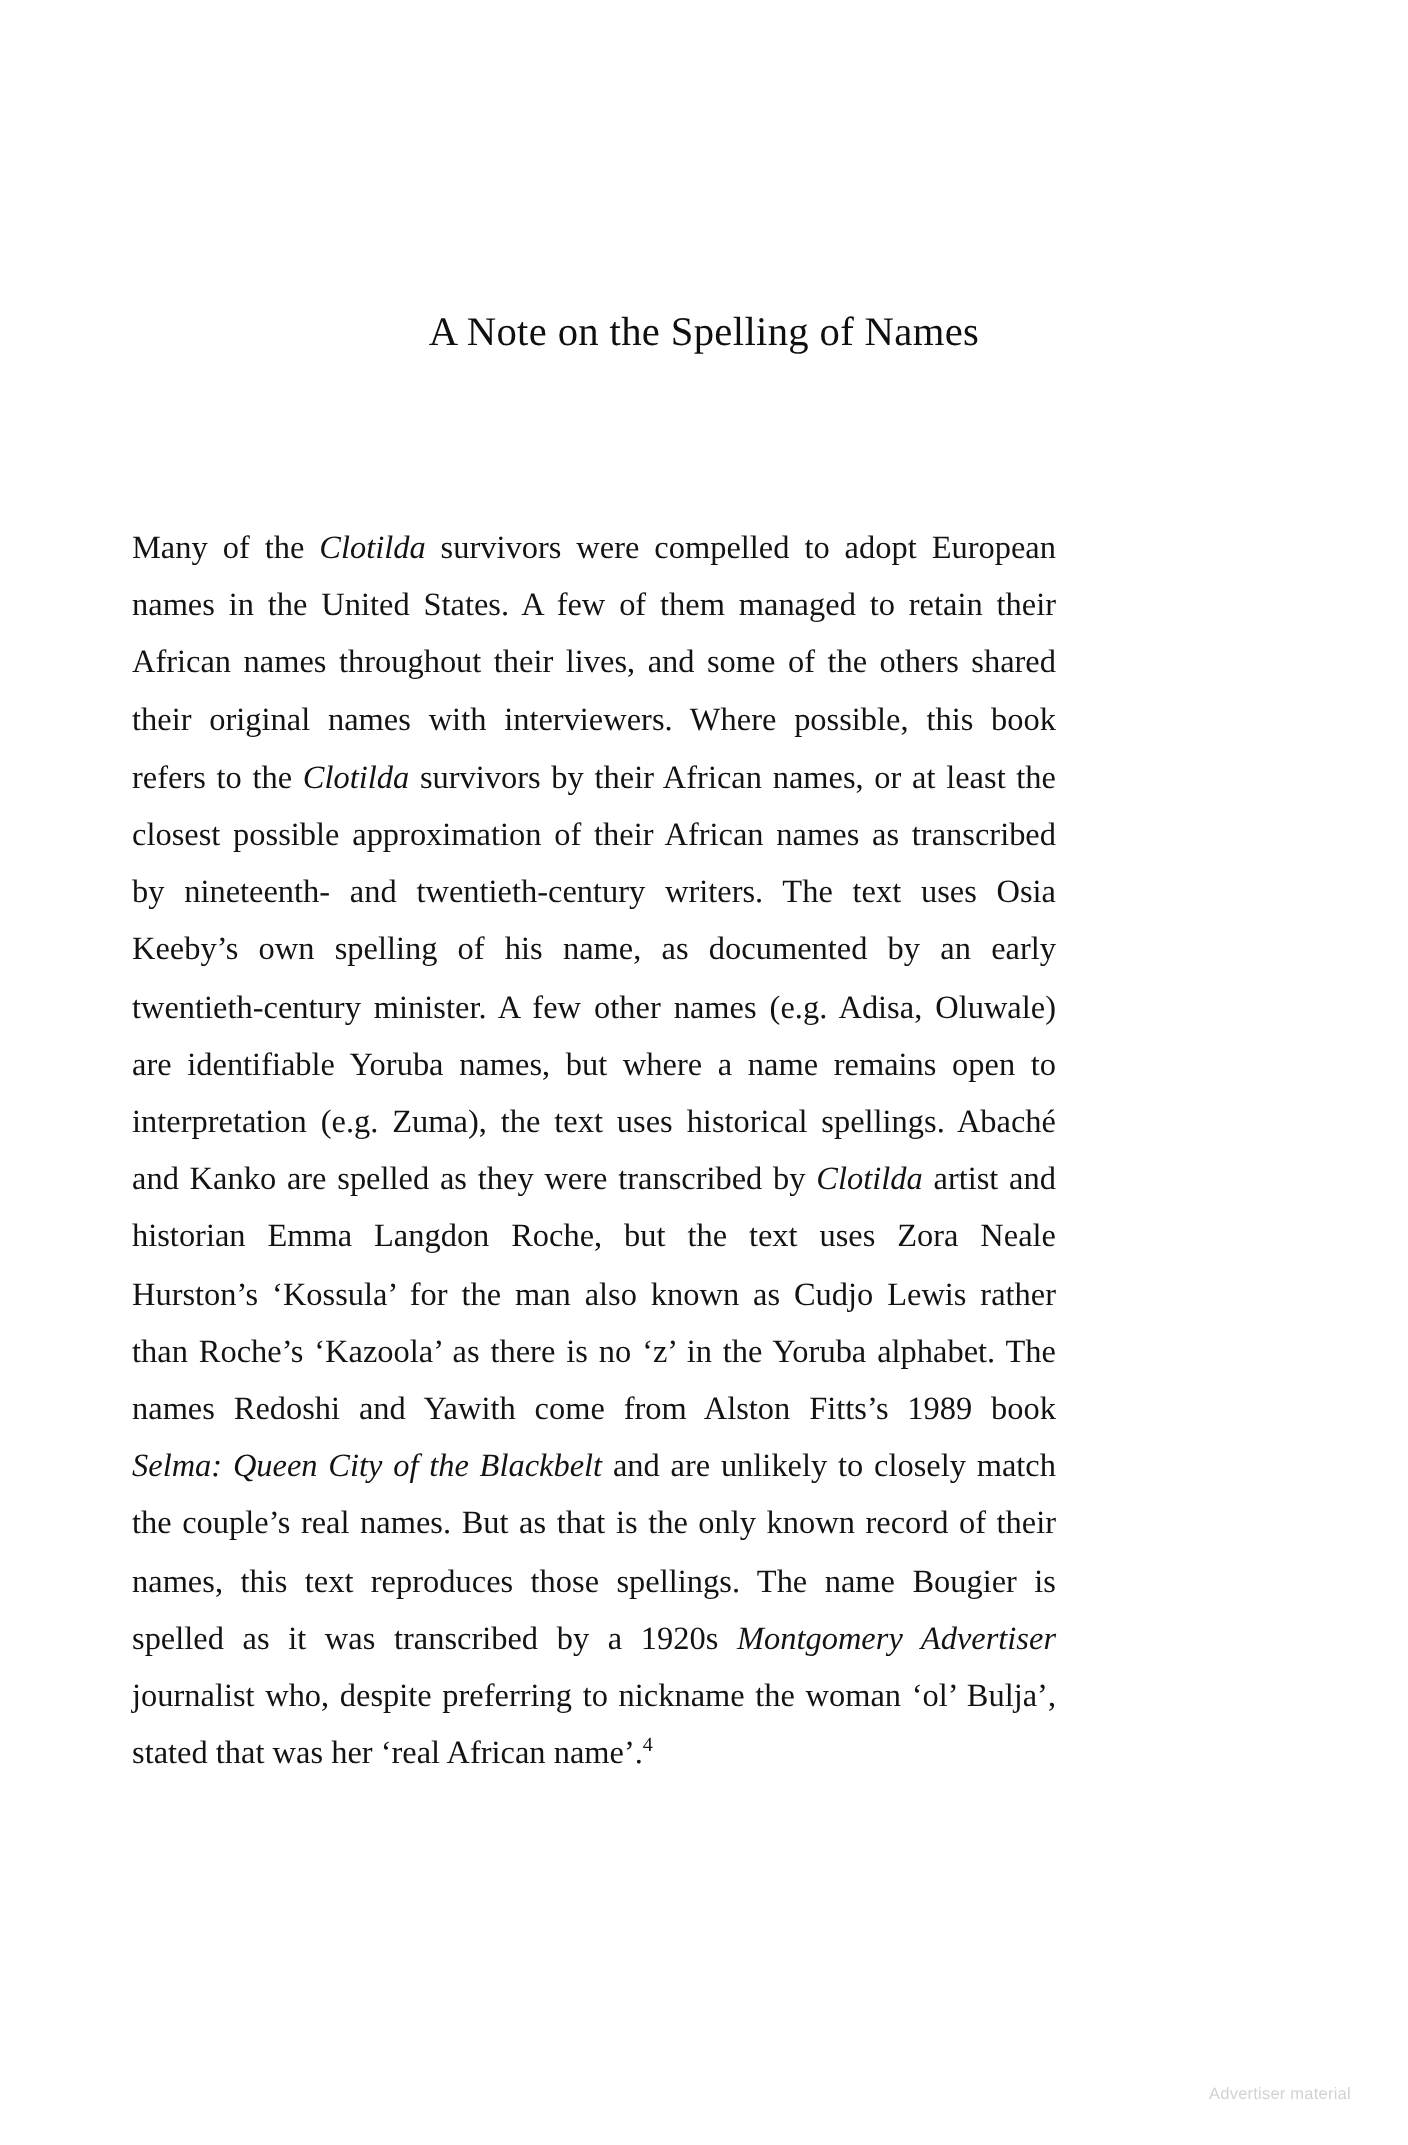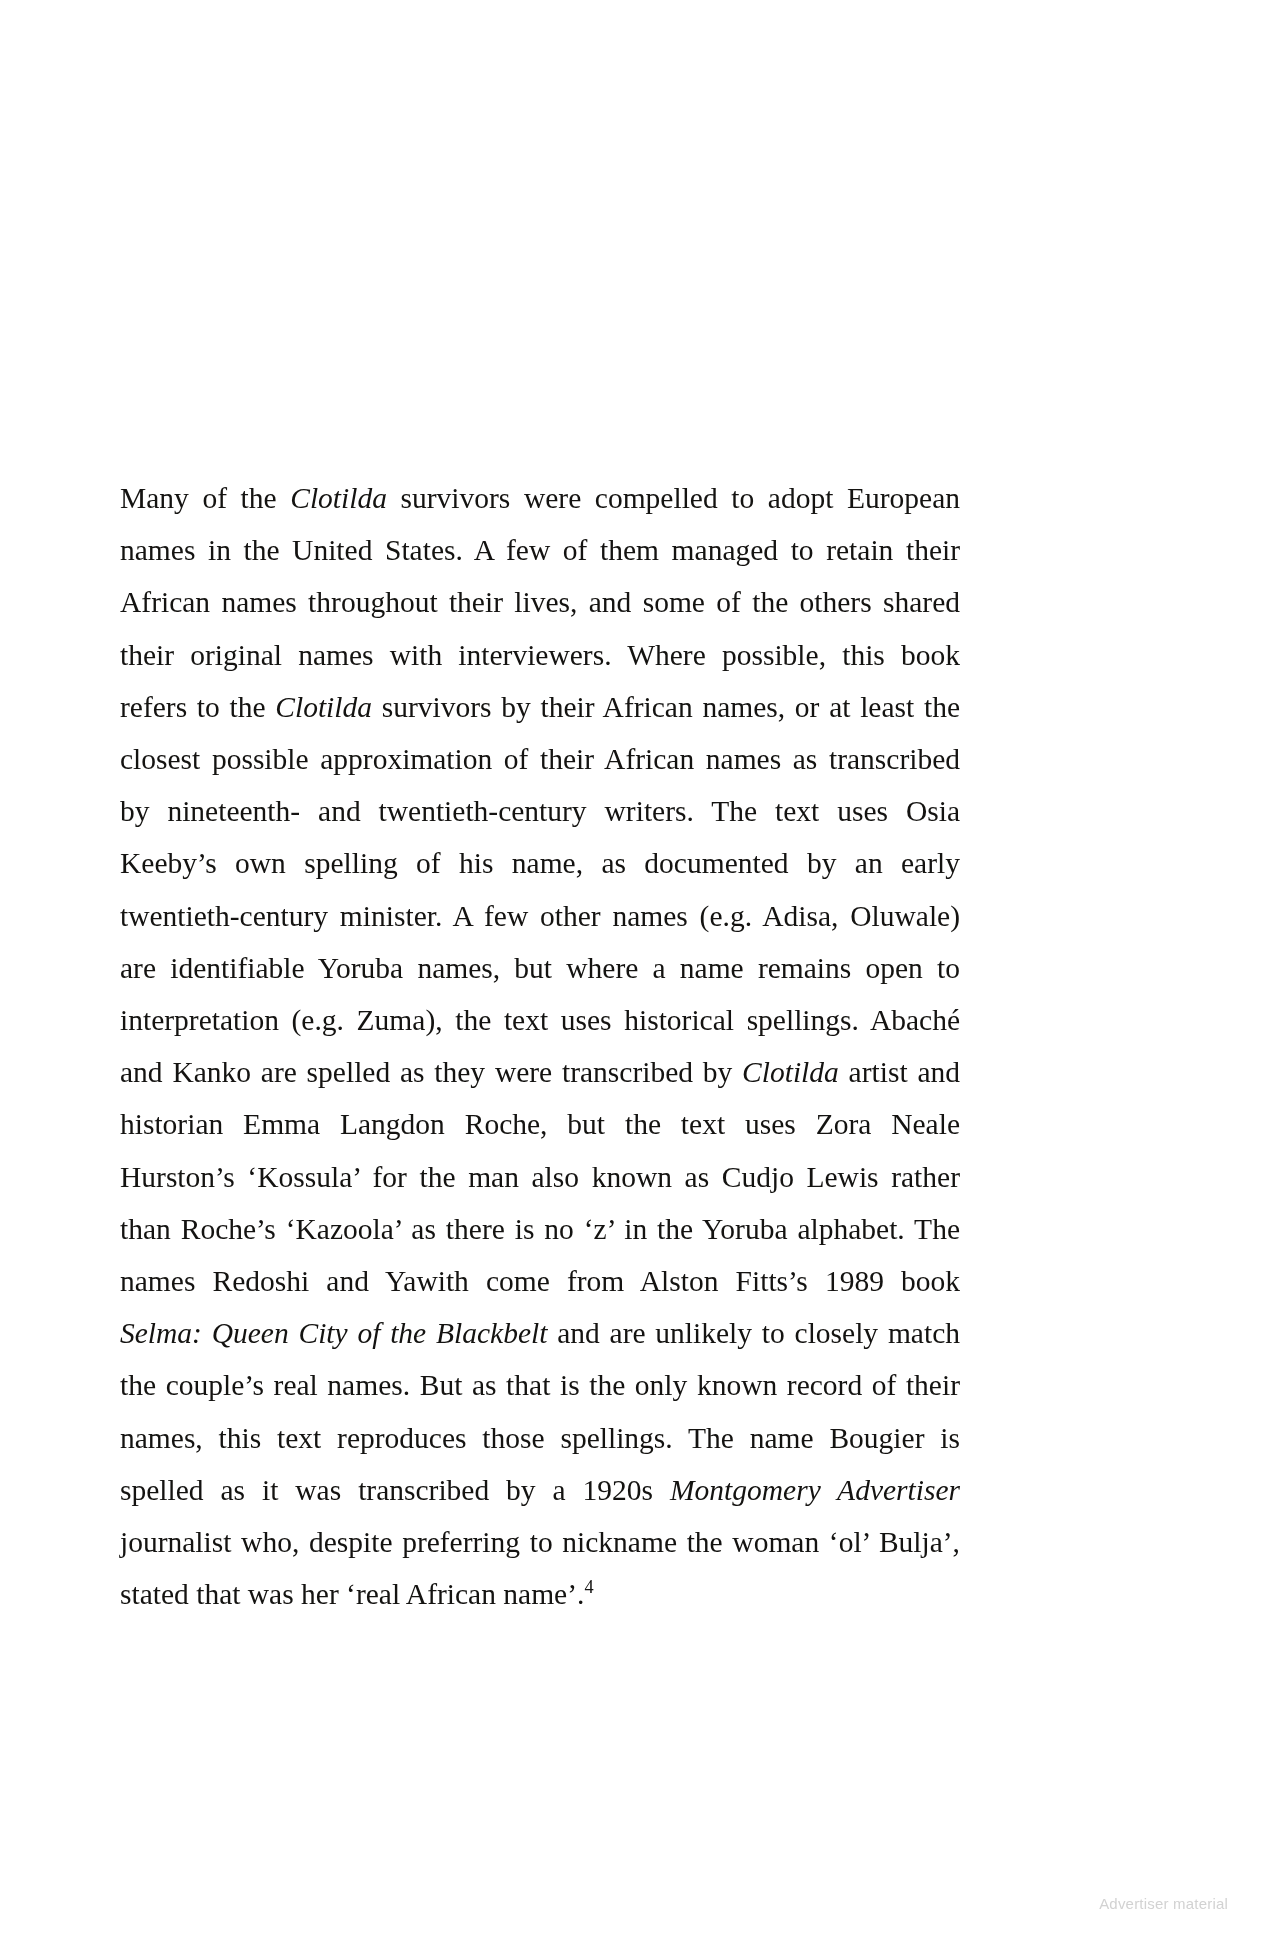--- a/index.html
+++ b/index.html
@@ -70,20 +70,21 @@
     color: #d2d2d2;
     letter-spacing: 0.2px;
     white-space: nowrap;
   }
 </style>
 </head>
 <body>
 
 <div class="page">
 
+  <h1 class="chapter-title">A Note on the Spelling of Names</h1>
 
   <div class="body-block">
     <p id="body-paragraph"><span>Many of the </span><i>Clotilda</i><span> survivors were compelled to adopt European names in the United States. A few of them managed to retain their African names throughout their lives, and some of the others shared their original names with interviewers. Where possible, this book refers to the </span><i>Clotilda</i><span> survivors by their African names, or at least the closest possible approximation of their African names as transcribed by nineteenth- and twentieth-century writers. The text uses Osia Keeby’s own spelling of his name, as documented by an early twentieth-century minister. A few other names (e.g. Adisa, Oluwale) are identifiable Yoruba names, but where a name remains open to interpretation (e.g. Zuma), the text uses historical spellings. Abaché and Kanko are spelled as they were transcribed by </span><i>Clotilda</i><span> artist and historian Emma Langdon Roche, but the text uses Zora Neale Hurston’s ‘Kossula’ for the man also known as Cudjo Lewis rather than Roche’s ‘Kazoola’ as there is no ‘z’ in the Yoruba alphabet. The names Redoshi and Yawith come from Alston Fitts’s 1989 book </span><i>Selma: Queen City of the Blackbelt</i><span> and are unlikely to closely match the couple’s real names. But as that is the only known record of their names, this text reproduces those spellings. The name Bougier is spelled as it was transcribed by a 1920s </span><i>Montgomery Advertiser</i><span> journalist who, despite preferring to nickname the woman ‘ol’ Bulja’, stated that was her ‘real African name’.</span><sup class="footnote-marker">4</sup></p>
   </div>
 
   <div class="copyright-notice">Advertiser material</div>
 
 </div>
 
 </body></html>

